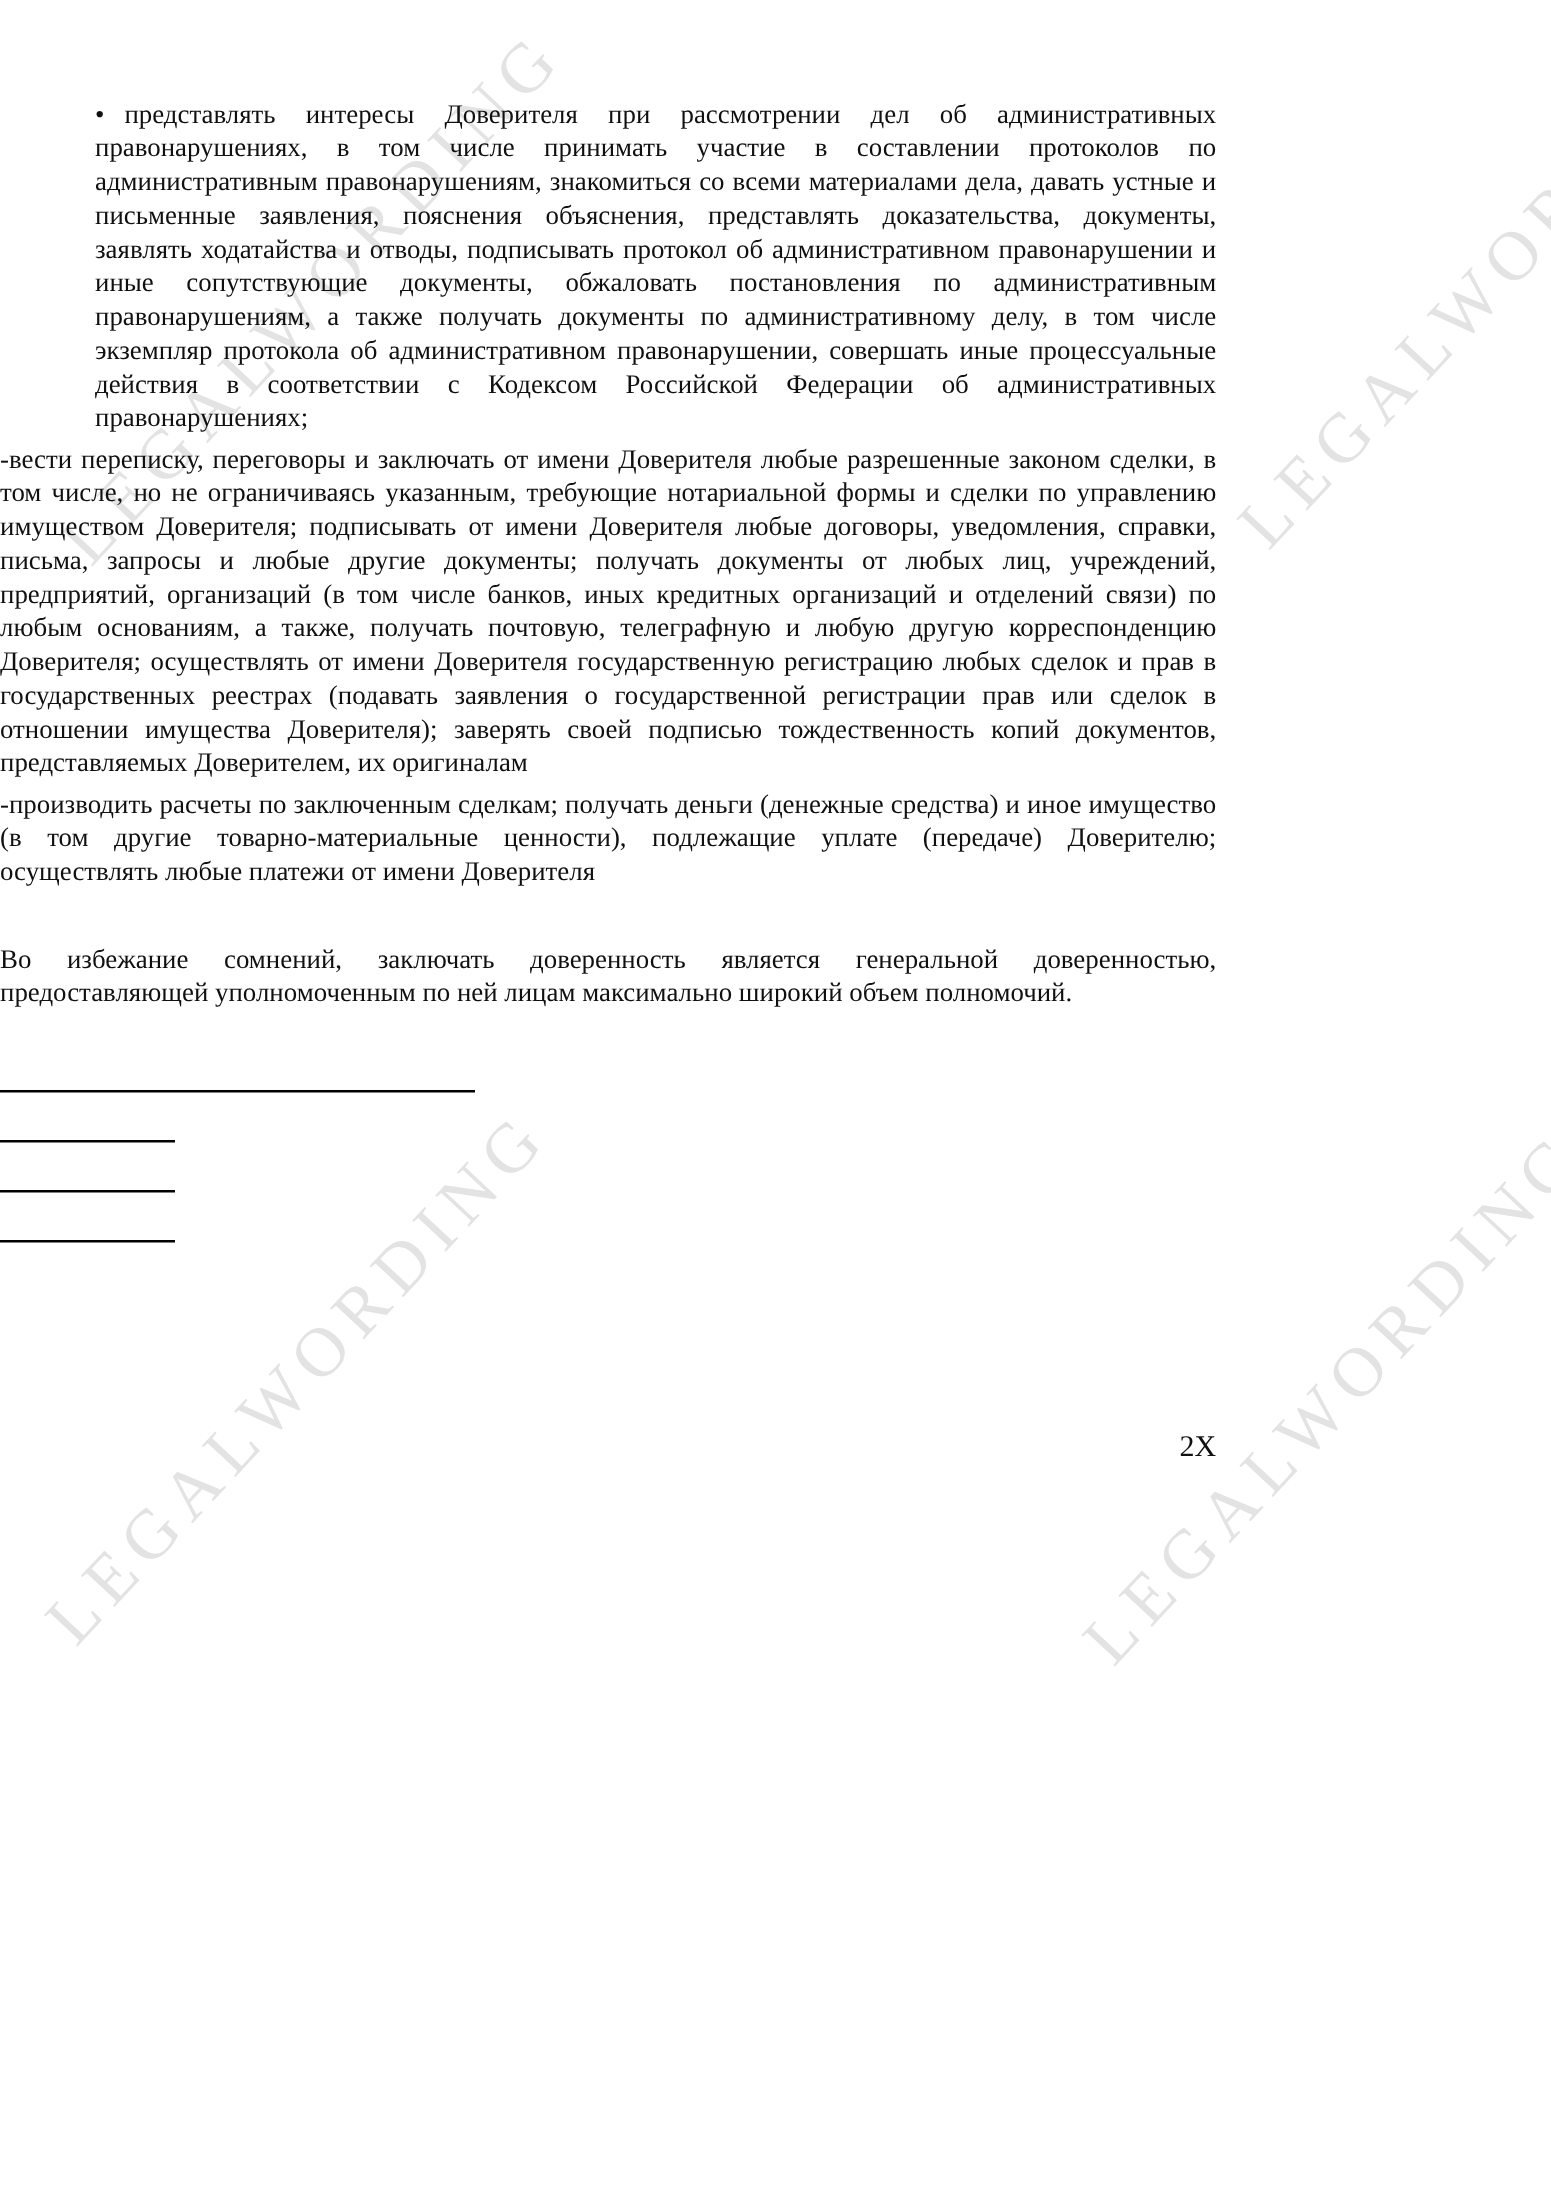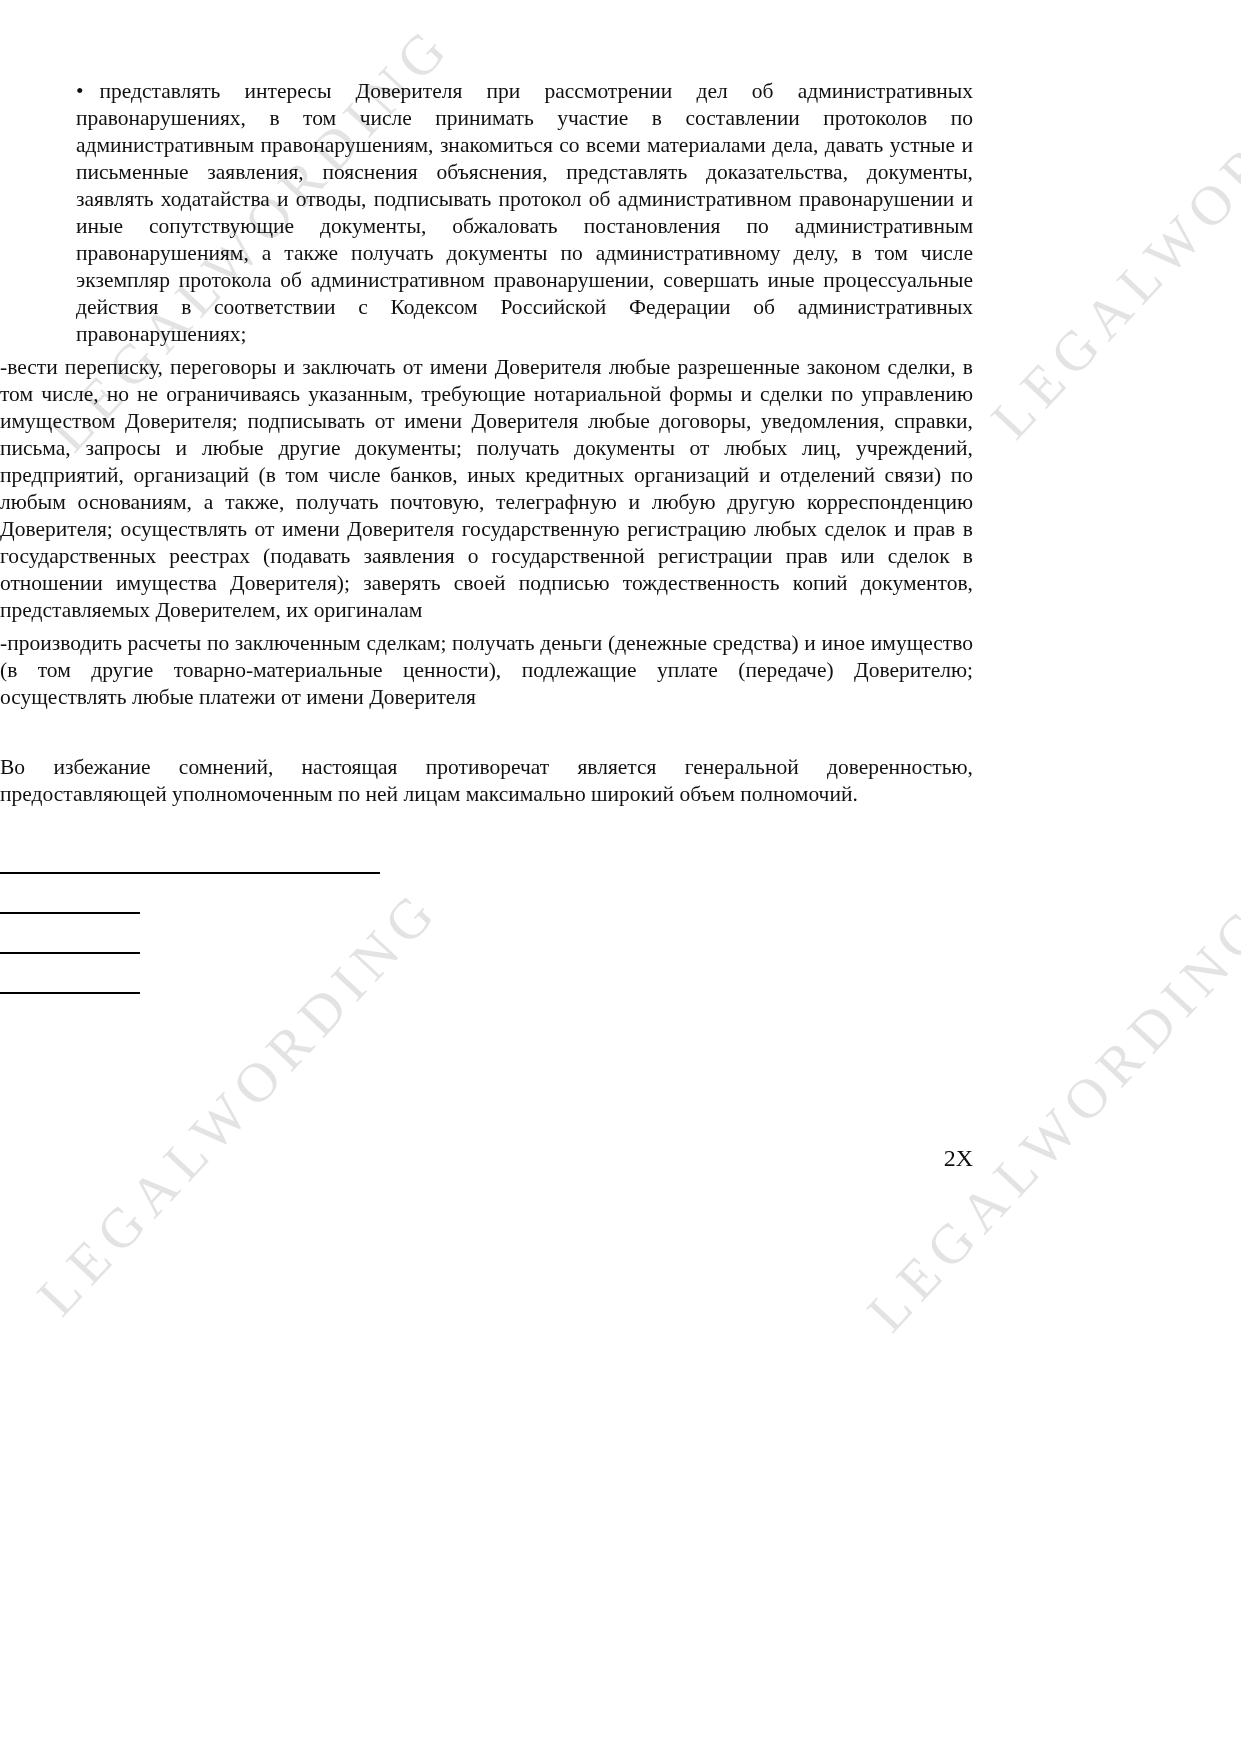--- a/index.html
+++ b/index.html
@@ -80,21 +80,21 @@
   <p class="para bullet">
     <span class="marker">•</span><span>представлять интересы Доверителя при рассмотрении дел об административных правонарушениях, в том числе принимать участие в составлении протоколов по административным правонарушениям, знакомиться со всеми материалами дела, давать устные и письменные заявления, пояснения объяснения, представлять доказательства, документы, заявлять ходатайства и отводы, подписывать протокол об административном правонарушении и иные сопутствующие документы, обжаловать постановления по административным правонарушениям, а также получать документы по административному делу, в том числе экземпляр протокола об административном правонарушении, совершать иные процессуальные действия в соответствии с Кодексом Российской Федерации об административных правонарушениях;</span>
   </p>
 
 
   <p class="para">-вести переписку, переговоры и заключать от имени Доверителя любые разрешенные законом сделки, в том числе, но не ограничиваясь указанным, требующие нотариальной формы и сделки по управлению имуществом Доверителя; подписывать от имени Доверителя любые договоры, уведомления, справки, письма, запросы и любые другие документы; получать документы от любых лиц, учреждений, предприятий, организаций (в том числе банков, иных кредитных организаций и отделений связи) по любым основаниям, а также, получать почтовую, телеграфную и любую другую корреспонденцию Доверителя; осуществлять от имени Доверителя государственную регистрацию любых сделок и прав в государственных реестрах (подавать заявления о государственной регистрации прав или сделок в отношении имущества Доверителя); заверять своей подписью тождественность копий документов, представляемых Доверителем, их оригиналам</p>
 
   <p class="para">-производить расчеты по заключенным сделкам; получать деньги (денежные средства) и иное имущество (в том другие товарно-материальные ценности), подлежащие уплате (передаче) Доверителю; осуществлять любые платежи от имени Доверителя</p>
 
 
-  <p class="para spaced">Во избежание сомнений, настоящая противоречат является генеральной доверенностью, предоставляющей уполномоченным по ней лицам максимально широкий объем полномочий.</p>
+  <p class="para spaced">Во избежание сомнений, заключать доверенность является генеральной доверенностью, предоставляющей уполномоченным по ней лицам максимально широкий объем полномочий.</p>
 
 
 
   <div class="sig-line long"></div>
   <div class="sig-line short"></div>
   <div class="sig-line short"></div>
   <div class="sig-line short"></div>
 
   <div class="page-number">2X</div>
 

